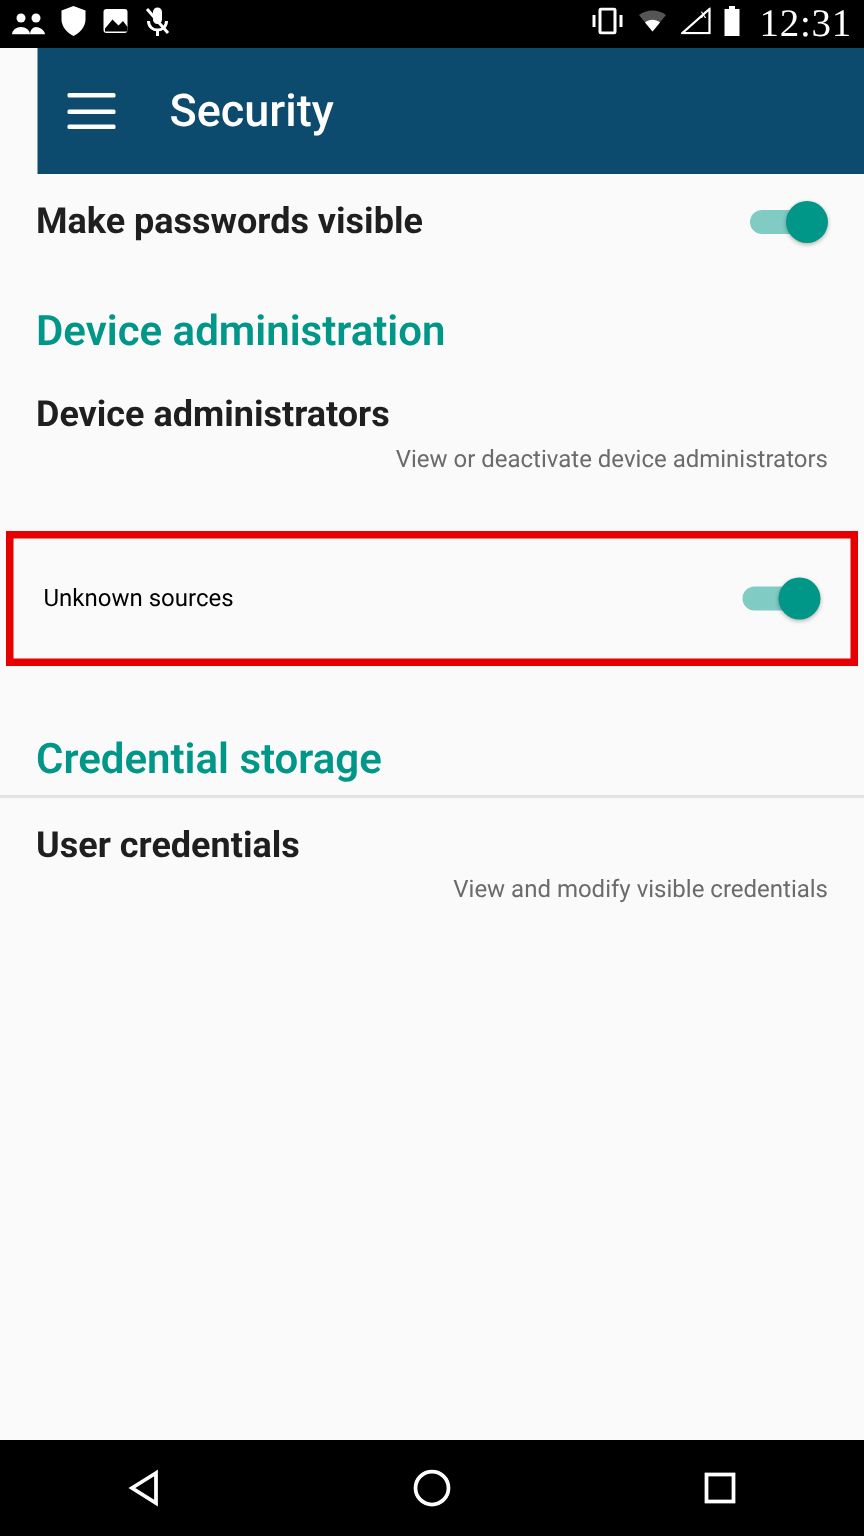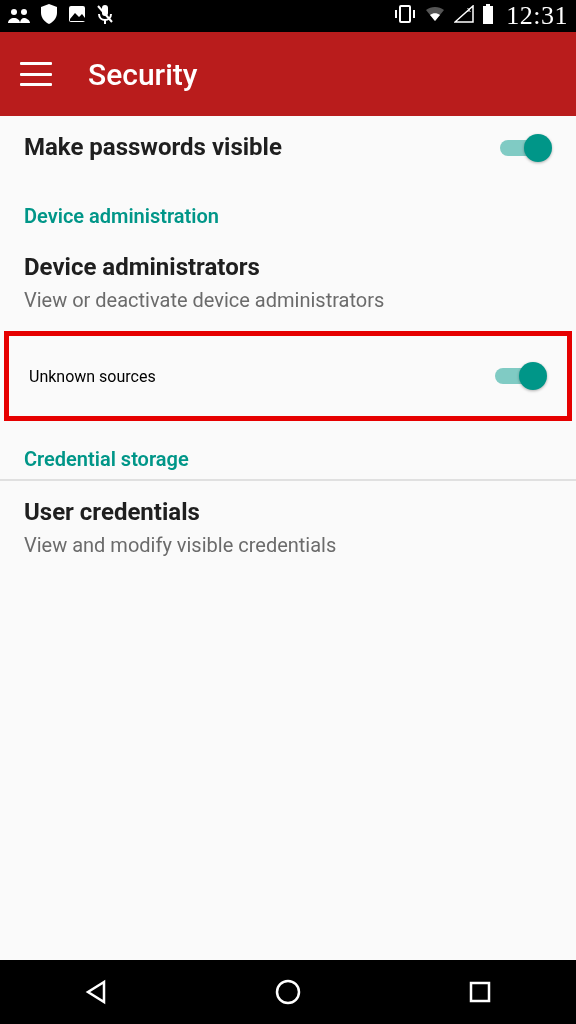--- a/index.html
+++ b/index.html
@@ -2,35 +2,35 @@
 <html><head>
 <meta charset="utf-8">
 <style>
   * { margin: 0; padding: 0; box-sizing: border-box; }
   html, body { width: 576px; height: 1024px; font-family: Roboto, "Helvetica Neue", Arial, sans-serif; background: #fafafa; overflow: hidden; }
   .statusbar { height: 32px; background: #000; color: #fff; display: flex; align-items: center; padding: 0 8px; font-size: 20px; }
   .statusbar .left { display: flex; gap: 10px; align-items: center; }
   .statusbar .right { margin-left: auto; display: flex; gap: 8px; align-items: center; }
   .statusbar .clock { font-size: 26px; font-weight: 500; letter-spacing: 0.5px; margin-left: 4px; font-family: Liberation Serif, serif; }
   .statusbar svg { fill: #fff; }
-  .appbar { height: 84px; background: #b91c1c; color: #fff; display: flex; align-items: center; padding: 16px 20px; }
+  .appbar { height: 84px; background: #0c4a6e; color: #fff; display: flex; align-items: center; padding: 16px 20px; margin-left: 25px; }
   .appbar .hamburger { width: 32px; height: 24px; display: flex; flex-direction: column; justify-content: space-between; cursor: pointer; margin-right: 36px; }
   .appbar .hamburger span { display: block; height: 3px; background: #fff; border-radius: 1px; }
   .appbar .title { font-size: 30px; font-weight: 500; }
   .content { background: #fafafa; }
   .row { padding: 16px 24px; }
   .row.withswitch { display: flex; align-items: center; }
   .row.withswitch .text { flex: 1; padding-right: 16px; }
   .row .primary { font-size: 24px; color: #1f1f1f; line-height: 1.3; font-weight: bold; }
-  .row .secondary { font-size: 20px; color: #6b6b6b; margin-top: 4px; line-height: 1.3; }
-  .section-header { padding: 24px 24px 8px; font-size: 20px; font-weight: 600; color: #009688; }
+  .row .secondary { font-size: 16px; color: #6b6b6b; margin-top: 4px; line-height: 1.3; text-align: right; }
+  .section-header { padding: 24px 24px 8px; font-size: 28px; font-weight: 600; color: #009688; }
   .switch { position: relative; width: 52px; height: 32px; flex-shrink: 0; }
   .switch .track { position: absolute; top: 8px; left: 0; width: 44px; height: 16px; background: #80cbc4; border-radius: 8px; }
   .switch .thumb { position: absolute; top: 2px; right: 0; width: 28px; height: 28px; background: #009688; border-radius: 50%; box-shadow: 0 1px 3px rgba(0,0,0,0.3); }
-  .highlight { border: 5px solid #e60000; margin: 2px 4px; padding: 24px 20px; display: flex; align-items: center; background: #fafafa; }
+  .highlight { border: 5px solid #e60000; margin: 21px 4px; padding: 24px 20px; display: flex; align-items: center; background: #fafafa; }
   .highlight .text { flex: 1; padding-right: 16px; }
   .divider { height: 1px; background: #e0e0e0; margin: 0; }
   .navbar { position: absolute; bottom: 0; left: 0; width: 576px; height: 64px; background: #000; display: flex; align-items: center; justify-content: space-around; }
   .navbar .nbtn { width: 120px; height: 48px; display: flex; align-items: center; justify-content: center; }
   .navbar svg { stroke: #fff; fill: none; stroke-width: 2.5; }
 </style>
 </head>
 <body>
 
 <div class="statusbar">

